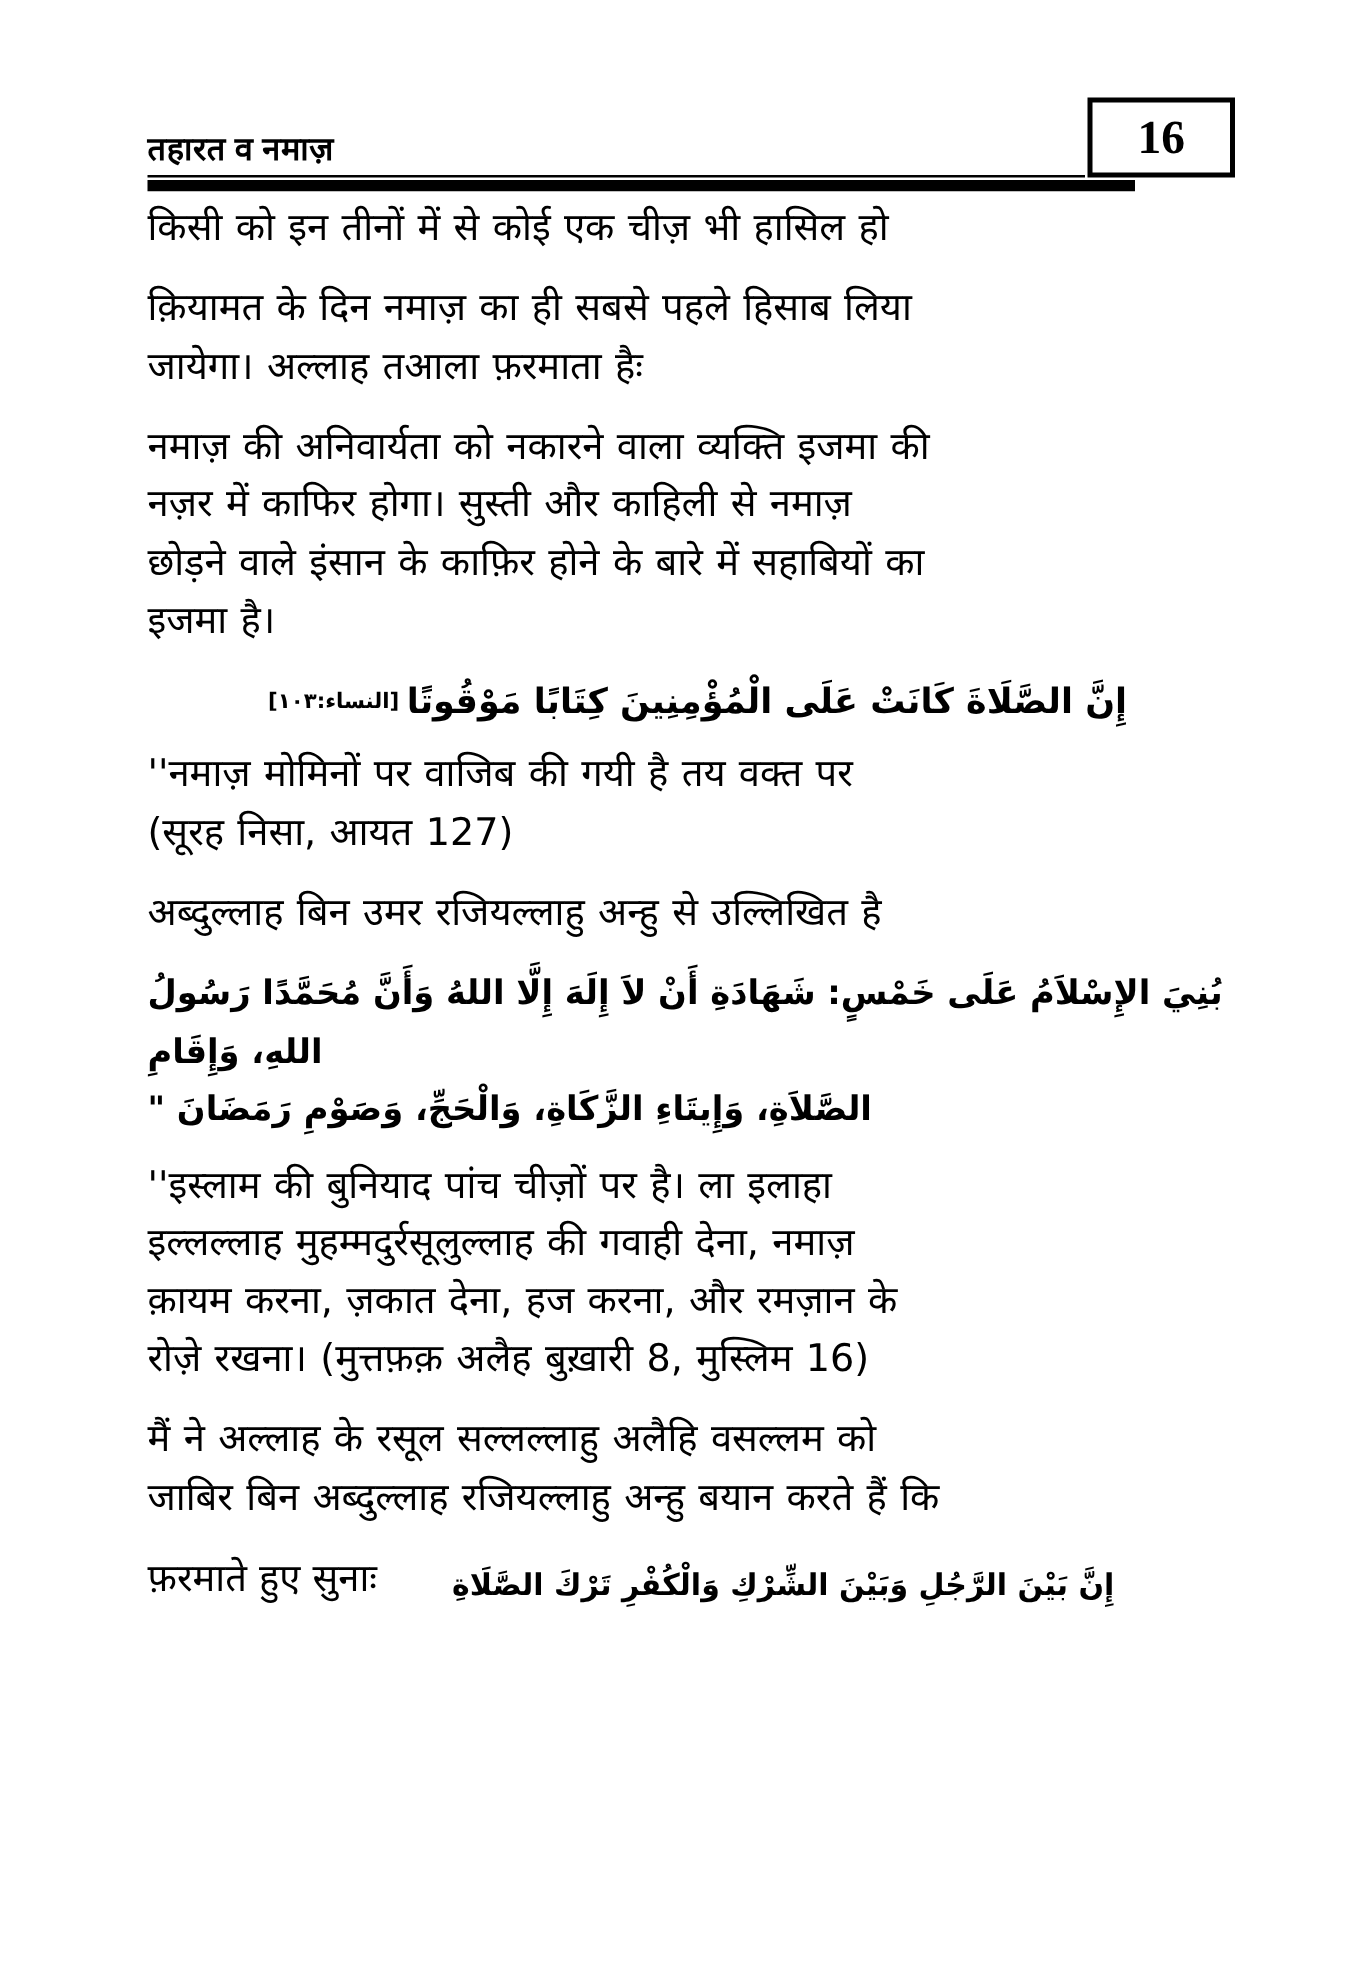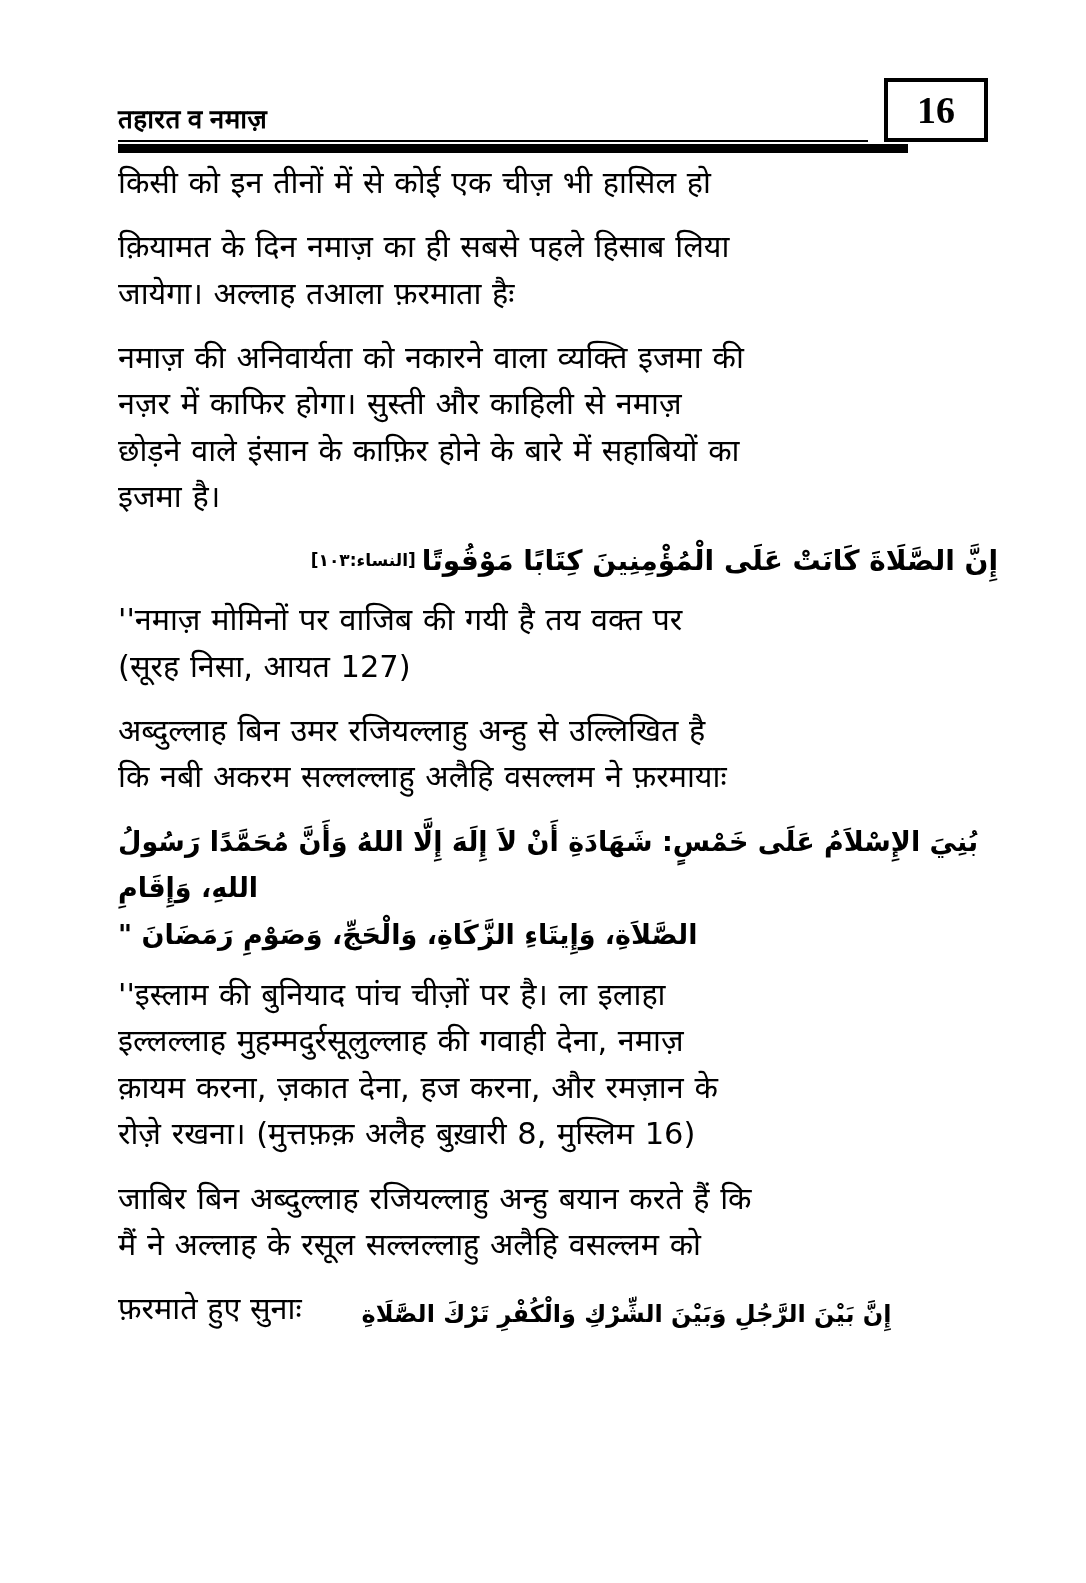--- a/index.html
+++ b/index.html
@@ -42,21 +42,21 @@
     font-size: 26px;
     font-weight: 700;
     color: #000000;
     letter-spacing: 0.5px;
     white-space: nowrap;
   }
   .page-number-box {
     position: absolute;
     right: 0;
     top: 0;
-    width: 104px;
+    width: 118px;
     height: 64px;
     border: 4px solid #000000;
     background: #ffffff;
     display: flex;
     align-items: center;
     justify-content: center;
     box-sizing: border-box;
   }
   .page-number {
     font-family: "Liberation Serif", "DejaVu Serif", serif;
@@ -110,21 +110,21 @@
   }
 
   
   .arabic-block {
     direction: rtl;
     font-family: "DejaVu Sans", sans-serif;
     color: #000000;
     margin: 10px 0 14px 0;
   }
   .arabic-verse {
-    text-align: right;
+    text-align: center;
     font-size: 28px;
     font-weight: 700;
     line-height: 1.6;
     white-space: nowrap;
   }
   .arabic-cite {
     font-size: 17px;
     font-weight: 700;
     vertical-align: 4px;
     padding-right: 6px;
@@ -208,38 +208,37 @@
         </div>
       </div>
 
       <p class="para">
         <span class="ln">''नमाज़ मोमिनों पर वाजिब की गयी है तय वक्त पर</span>
         <span class="ln">(सूरह निसा, आयत 127)</span>
       </p>
 
       <p class="para">
         <span class="ln">अब्दुल्लाह बिन उमर रजियल्लाहु अन्हु से उल्लिखित है</span>
-        <span class="ln">कि नबी अकरम सल्लल्लाहु अलैहि वसल्लम ने फ़रमायाः</span>
       </p>
 
       <div class="arabic-block arabic-hadith">
         <span class="ar-ln l1">بُنِيَ الإِسْلاَمُ عَلَى خَمْسٍ: شَهَادَةِ أَنْ لاَ إِلَهَ إِلَّا اللهُ وَأَنَّ مُحَمَّدًا رَسُولُ اللهِ، وَإِقَامِ</span>
         <span class="ar-ln l2">الصَّلاَةِ، وَإِيتَاءِ الزَّكَاةِ، وَالْحَجِّ، وَصَوْمِ رَمَضَانَ "</span>
       </div>
 
       <p class="para">
         <span class="ln">''इस्लाम की बुनियाद पांच चीज़ों पर है। ला इलाहा</span>
         <span class="ln">इल्लल्लाह मुहम्मदुर्रसूलुल्लाह की गवाही देना, नमाज़</span>
         <span class="ln">क़ायम करना, ज़कात देना, हज करना, और रमज़ान के</span>
         <span class="ln">रोज़े रखना। (मुत्तफ़क़ अलैह बुख़ारी 8, मुस्लिम 16)</span>
       </p>
 
       <p class="para">
+        <span class="ln">मैं ने अल्लाह के रसूल सल्लल्लाहु अलैहि वसल्लम को</span>
         <span class="ln">जाबिर बिन अब्दुल्लाह रजियल्लाहु अन्हु बयान करते हैं कि</span>
-        <span class="ln">मैं ने अल्लाह के रसूल सल्लल्लाहु अलैहि वसल्लम को</span>
       </p>
 
       <div class="mixed-line">
         <span class="hi">फ़रमाते हुए सुनाः</span>
         <span class="ar">إِنَّ بَيْنَ الرَّجُلِ وَبَيْنَ الشِّرْكِ وَالْكُفْرِ تَرْكَ الصَّلَاةِ</span>
       </div>
 
     </div>
   </div>
 </div>

